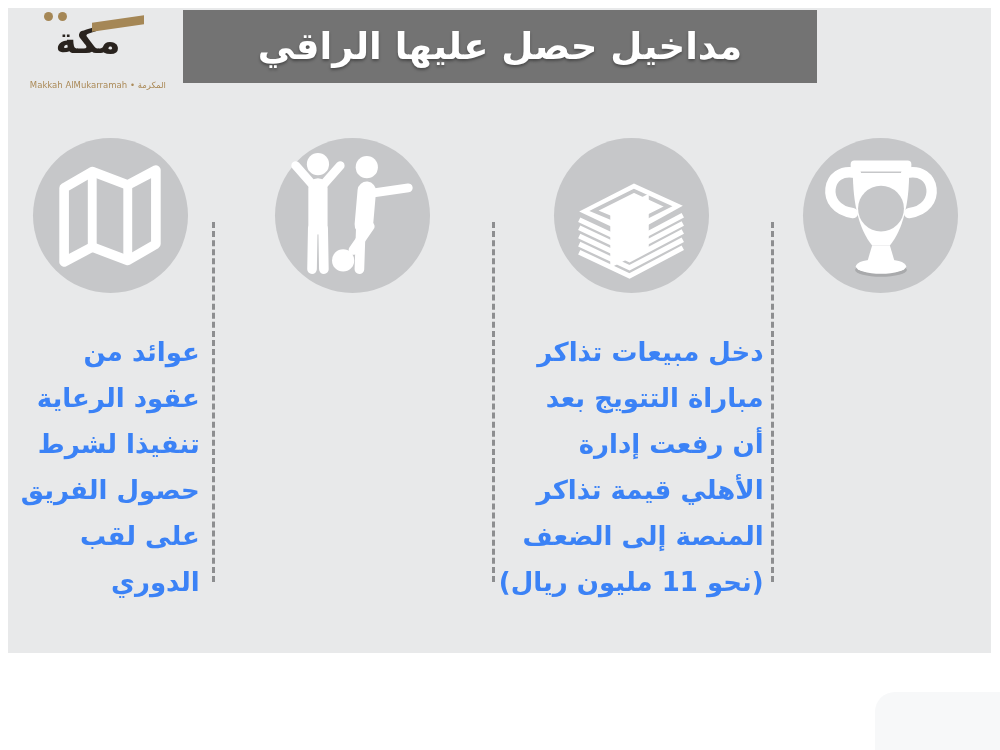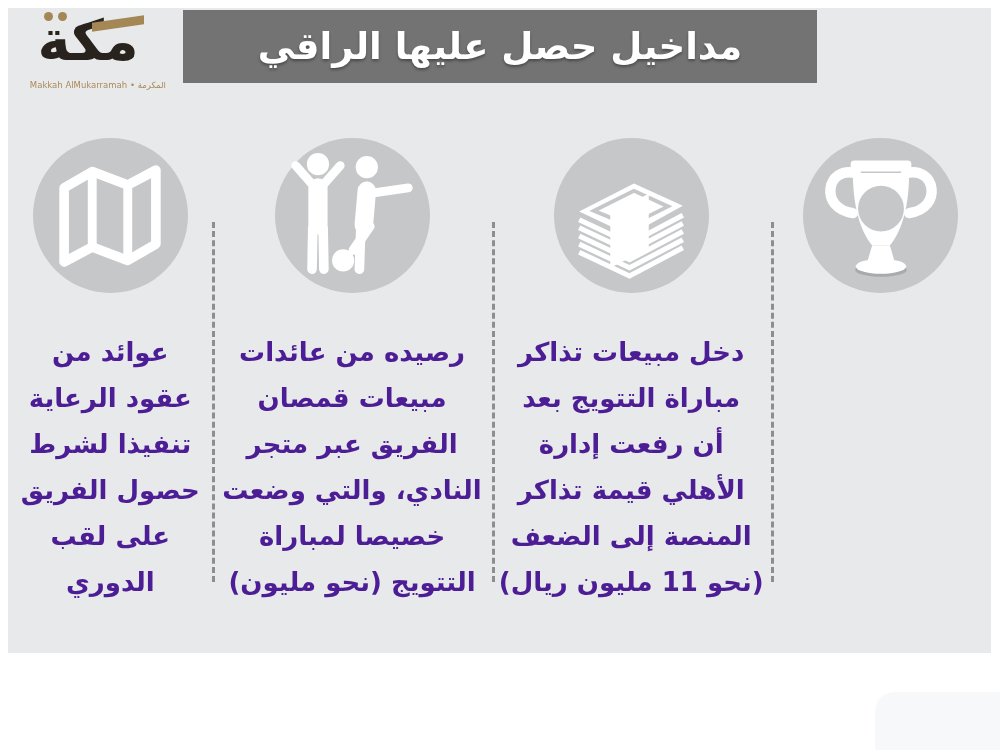--- a/index.html
+++ b/index.html
@@ -10,21 +10,21 @@
 
   .panel {
     position:absolute; left:8px; top:8px; width:983px; height:645px;
     background:#e8e9ea;
   }
 
   
   .logo { position:absolute; left:16px; top:8px; width:150px; height:92px; direction:rtl; }
   .logo-word {
     position:absolute; top:0; right:6px; left:0; text-align:center;
-    font-size:56px; font-weight:bold; color:#29231e; line-height:66px;
+    font-size:36px; font-weight:bold; color:#29231e; line-height:66px;
     letter-spacing:-2px;
   }
   .logo-band {
     position:absolute; top:11px; right:22px; width:52px; height:9px;
     background:#a58756; transform:skewY(-8deg);
   }
   .logo-dot { position:absolute; width:9px; height:9px; border-radius:50%; background:#a58756; }
   .logo-dot.d1 { top:4px; left:28px; }
   .logo-dot.d2 { top:4px; left:42px; }
   .logo-tagline {
@@ -48,22 +48,22 @@
     display:grid; grid-template-columns:22.4% 28.4% 28.4% 20.8%;
     direction:rtl;
   }
   .col { display:flex; flex-direction:column; align-items:center; }
   .icon-circle {
     width:155px; height:155px; border-radius:50%; background:#c6c7c9;
     display:flex; align-items:center; justify-content:center; margin-top:8px;
     flex:0 0 auto;
   }
   .col-text {
-    margin-top:36px; direction:rtl; text-align:center; white-space:pre-line;
-    font-size:26px; font-weight:bold; color:#4c1d95; line-height:46px;
+    margin-top:36px; direction:rtl; white-space:pre-line;
+    font-size:26px; font-weight:bold; color:#3b82f6; line-height:46px;
   }
 
   
   .divider {
     position:absolute; top:222px; height:360px; width:0;
     border-left:3px dashed #8d8e90;
   }
   .divider.v1 { left:771px; }
   .divider.v2 { left:492px; }
   .divider.v3 { left:212px; }
@@ -143,26 +143,20 @@
           <path d="M23.5,58 L23,86" stroke="#ffffff" stroke-width="6.5" stroke-linecap="round" fill="none"></path>
           <path d="M30.5,58 L31,86" stroke="#ffffff" stroke-width="6.5" stroke-linecap="round" fill="none"></path>
           <circle cx="60" cy="17" r="7.5" fill="#ffffff"></circle>
           <line x1="60" y1="33" x2="58" y2="56" stroke="#ffffff" stroke-width="12.5" stroke-linecap="round"></line>
           <path d="M60,35 L88,31" stroke="#ffffff" stroke-width="6" stroke-linecap="round" fill="none"></path>
           <path d="M56,57 L55,86" stroke="#ffffff" stroke-width="6.5" stroke-linecap="round" fill="none"></path>
           <path d="M62,57 L51,73" stroke="#ffffff" stroke-width="6.5" stroke-linecap="round" fill="none"></path>
           <circle cx="44" cy="80" r="7.5" fill="#ffffff"></circle>
         </svg>
       </div>
-      <div class="col-text">رصيده من عائدات
-مبيعات قمصان
-الفريق عبر متجر
-النادي، والتي وضعت
-خصيصا لمباراة
-التتويج (نحو مليون)</div>
     </div>
 
     <div class="col">
       <div class="icon-circle">
         <svg width="148" height="148" viewBox="0 0 100 100">
           <path d="M19,31 L38,20 L62,29 L81,19 L81,69 L62,80 L38,71 L19,81 Z" fill="none" stroke="#ffffff" stroke-width="6.5" stroke-linejoin="round"></path>
           <line x1="38" y1="20" x2="38" y2="71" stroke="#ffffff" stroke-width="6"></line>
           <line x1="62" y1="29" x2="62" y2="80" stroke="#ffffff" stroke-width="6"></line>
         </svg>
       </div>

